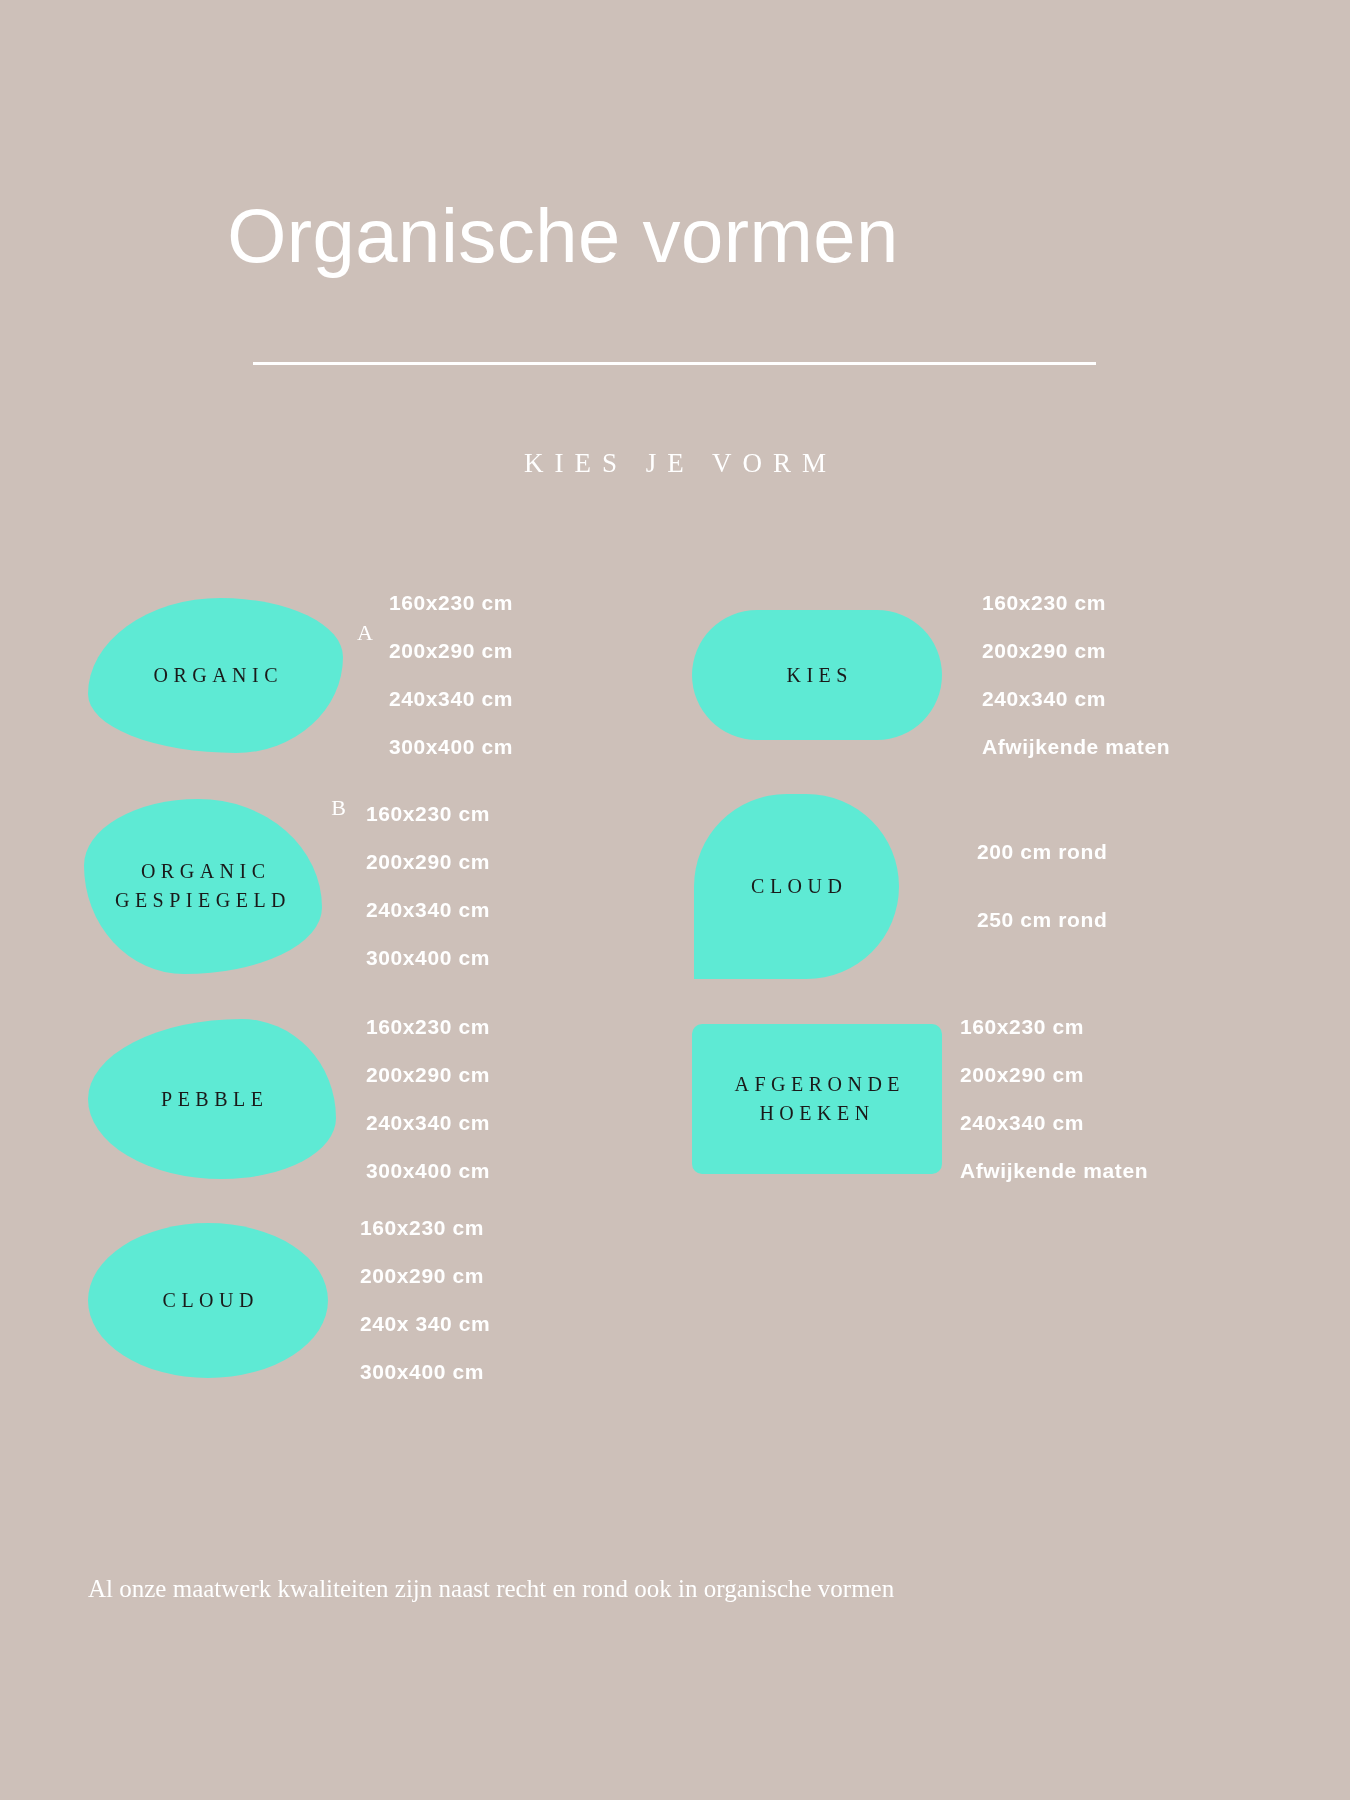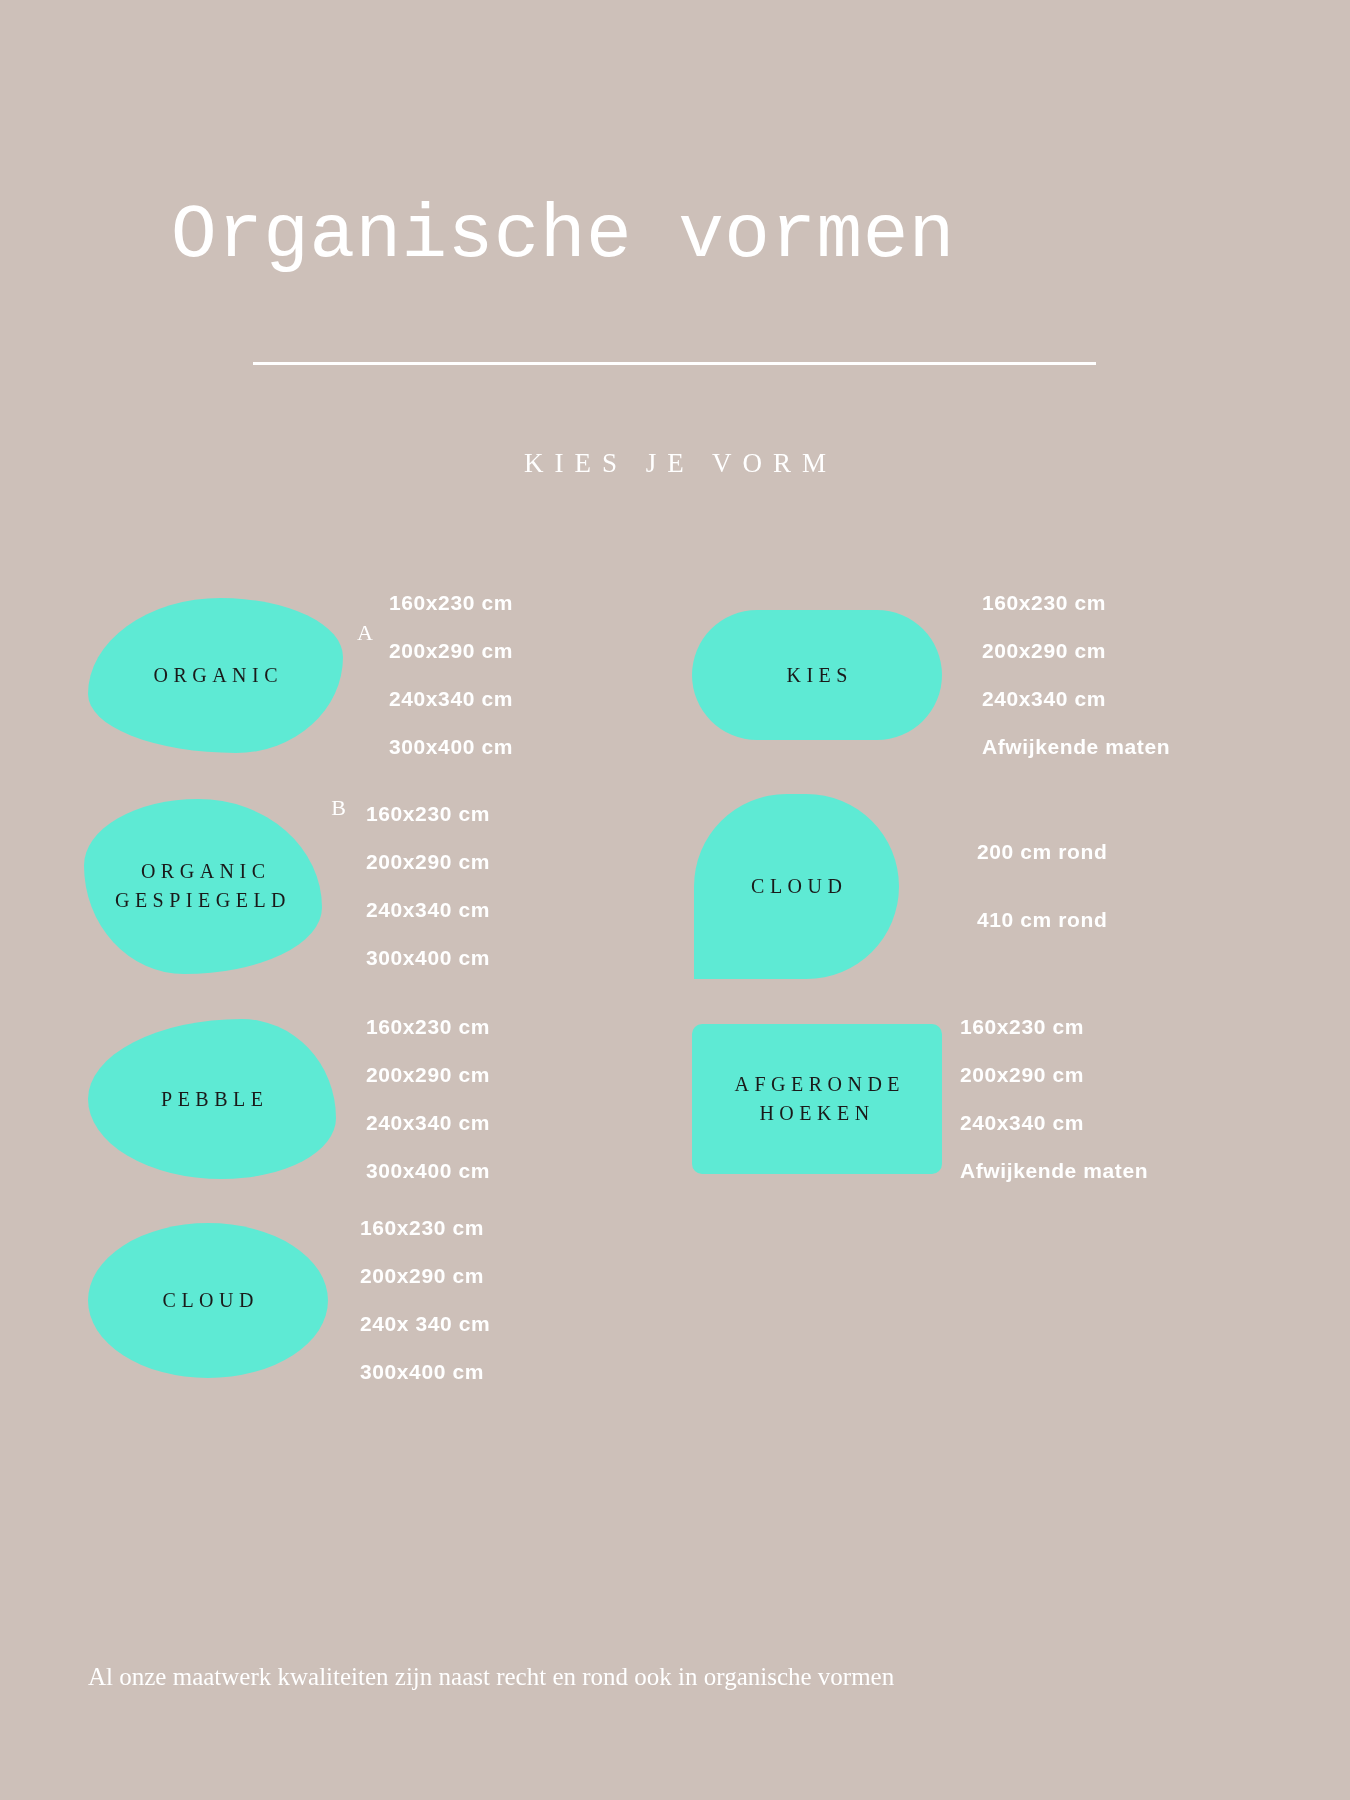--- a/index.html
+++ b/index.html
@@ -21,21 +21,21 @@
     height: 1800px;
   }
 
   
   .title {
     position: absolute;
     top: 198px;
     left: 0;
     width: 1126px;
     text-align: center;
-    font-family: Liberation Mono, monospace;
+    font-family: Liberation Sans, sans-serif;
     font-size: 76px;
     font-weight: 400;
     color: #ffffff;
     letter-spacing: 0.5px;
     line-height: 1;
   }
   .title-rule {
     position: absolute;
     top: 362px;
     left: 253px;
@@ -170,21 +170,21 @@
   .s-rounded {
     width: 250px;
     height: 150px;
     border-radius: 10px;
   }
 
   
   .footer {
     position: absolute;
     left: 88px;
-    top: 1658px;
+    top: 1570px;
     width: 1175px;
     font-family: "Liberation Serif", serif;
     font-size: 25px;
     line-height: 1.5;
     color: #ffffff;
     text-align: justify;
   }
   .footer span { display: block; }
 </style>
 </head>
@@ -278,21 +278,21 @@
       </div>
 
       <div class="row" style="height:222px;">
         <div class="shape-wrap" style="margin-left:6px;">
           <div class="shape s-cloud">
             <div class="shape-label">CLOUD</div>
           </div>
         </div>
         <div class="sizes" style="margin-left:78px;gap:20px;">
           <div class="size-line">200 cm rond</div>
-          <div class="size-line">410 cm rond</div>
+          <div class="size-line">250 cm rond</div>
         </div>
       </div>
 
       <div class="row" style="height:204px;">
         <div class="shape-wrap" style="margin-left:4px;">
           <div class="shape s-rounded">
             <div class="shape-label">AFGERONDE
 HOEKEN</div>
           </div>
         </div>

